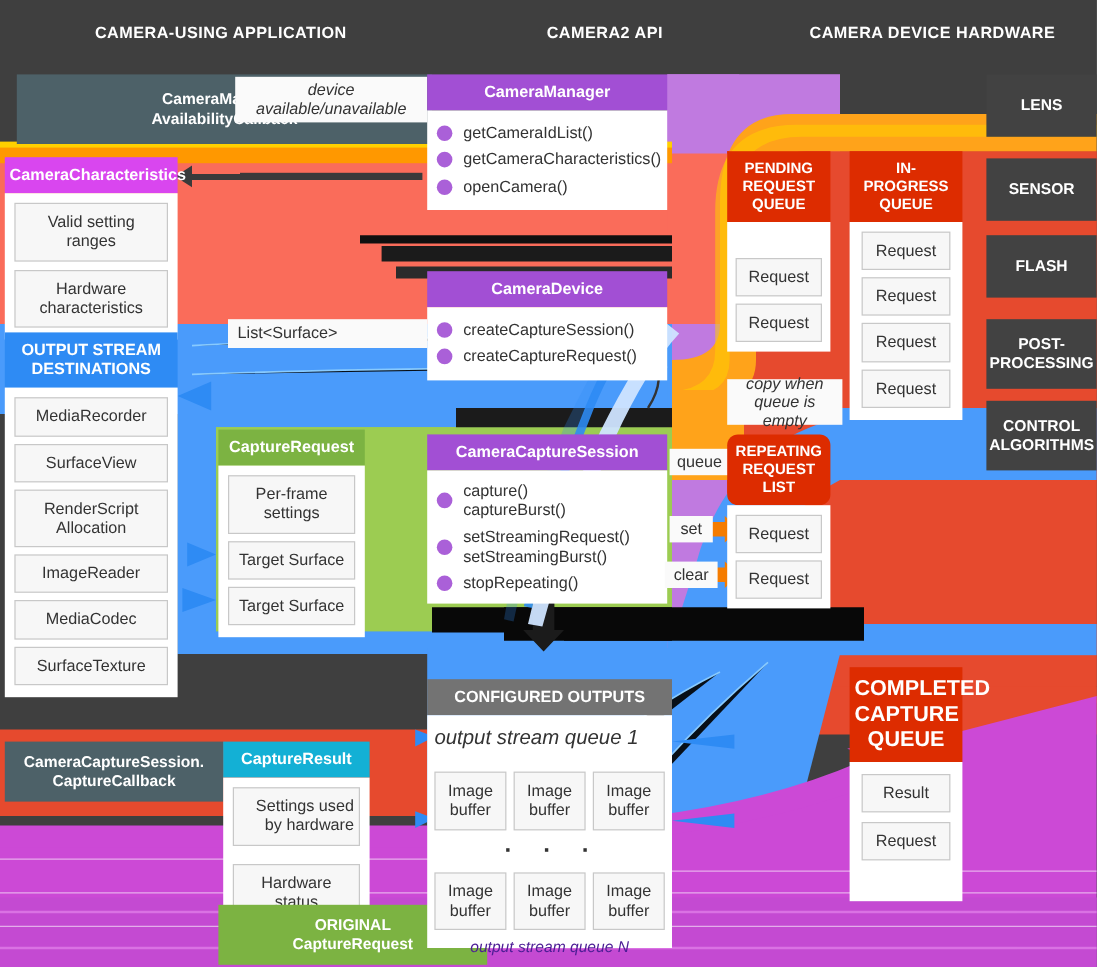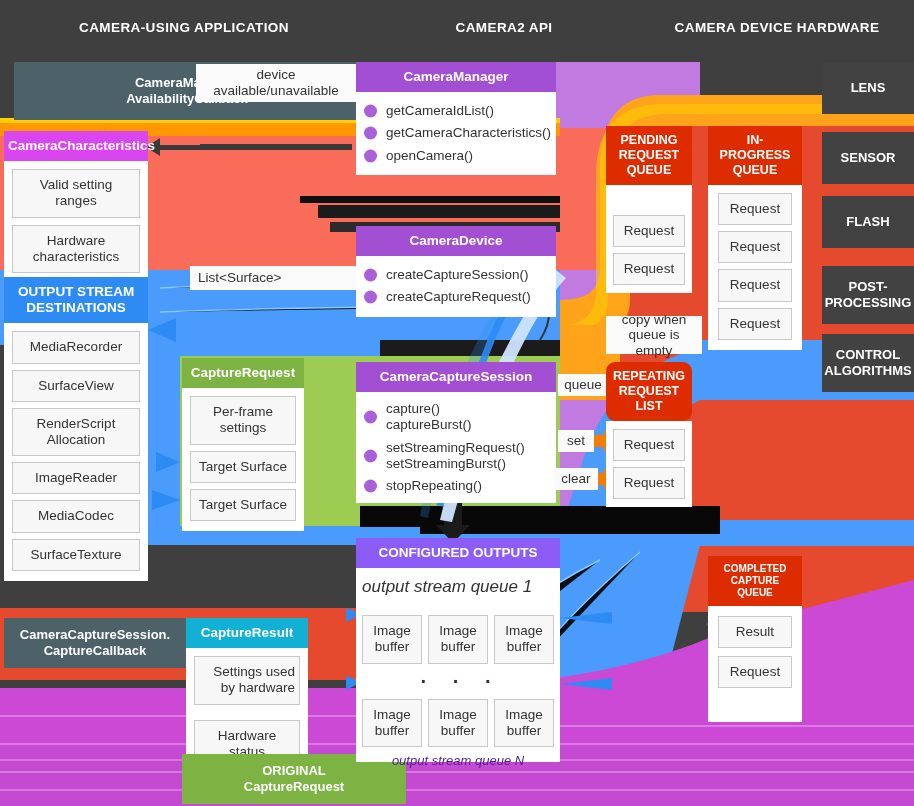--- a/index.html
+++ b/index.html
@@ -56,21 +56,21 @@
     text-align:center; padding:4px 6px;
   }
 
   
   .tag {
     position:absolute; background:#fafafa; color:#333;
     font-size:13.5px; line-height:1.15; text-align:center;
     display:flex; align-items:center; justify-content:center;
     padding:2px 5px; white-space:nowrap;
   }
-  .tag.multi { white-space:normal; }
+  .tag.multi { white-space:normal;font-style:italic; }
 </style>
 </head>
 <body>
 
 <div id="stage">
 
   <svg class="abs" width="914" height="806" viewBox="0 0 914 806" style="left:0;top:0;">
     <defs>
       <clipPath id="clipAll">
           <rect x="0" y="0" width="914" height="806"></rect>
@@ -378,21 +378,21 @@
   </div>
 
   <div class="tag multi" style="left:606px;top:316px;width:96px;height:38px;">
     <div>
       <div>copy when</div>
       <div>queue is empty</div>
     </div>
   </div>
 
   <div class="card" style="left:356px;top:538px;width:204px;">
-    <div class="card-title" style="background:#8b5cf6;">CONFIGURED OUTPUTS</div>
+    <div class="card-title" style="background:#737373;margin-top:28px;">CONFIGURED OUTPUTS</div>
     <div class="card-body" style="padding:6px 6px 8px 6px;height:194px;position:relative;">
       <div style="font-style:italic;font-size:17px;color:#333;margin:3px 0 18px 0;">output stream queue 1</div>
       <div style="display:flex;gap:6px;justify-content:center;">
         <div class="chip" style="width:60px;">
           <div>Image</div>
           <div>buffer</div>
         </div>
         <div class="chip" style="width:60px;">
           <div>Image</div>
           <div>buffer</div>
@@ -452,21 +452,21 @@
       <div>REQUEST</div>
       <div>LIST</div>
     </div>
     <div class="card-body" style="padding:8px 7px 8px 7px;">
       <div class="chip" style="margin-bottom:6px;">Request</div>
       <div class="chip">Request</div>
     </div>
   </div>
 
   <div class="card" style="left:708px;top:556px;width:94px;">
-    <div class="card-title" style="background:#dd2c00;font-size:10px;">
+    <div class="card-title" style="background:#dd2c00;font-size:18px;">
       <div>COMPLETED</div>
       <div>CAPTURE</div>
       <div>QUEUE</div>
     </div>
     <div class="card-body" style="padding:10px 10px 34px 10px;">
       <div class="chip" style="margin-bottom:8px;">Result</div>
       <div class="chip">Request</div>
     </div>
   </div>
 

